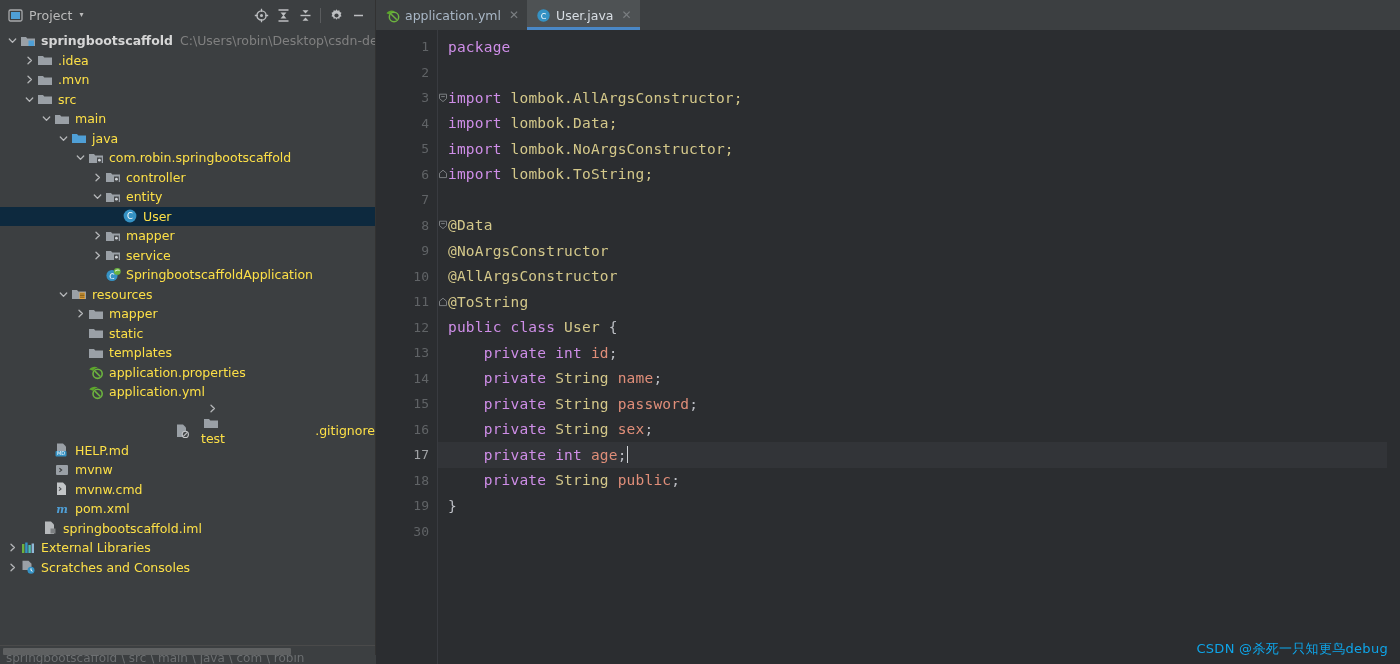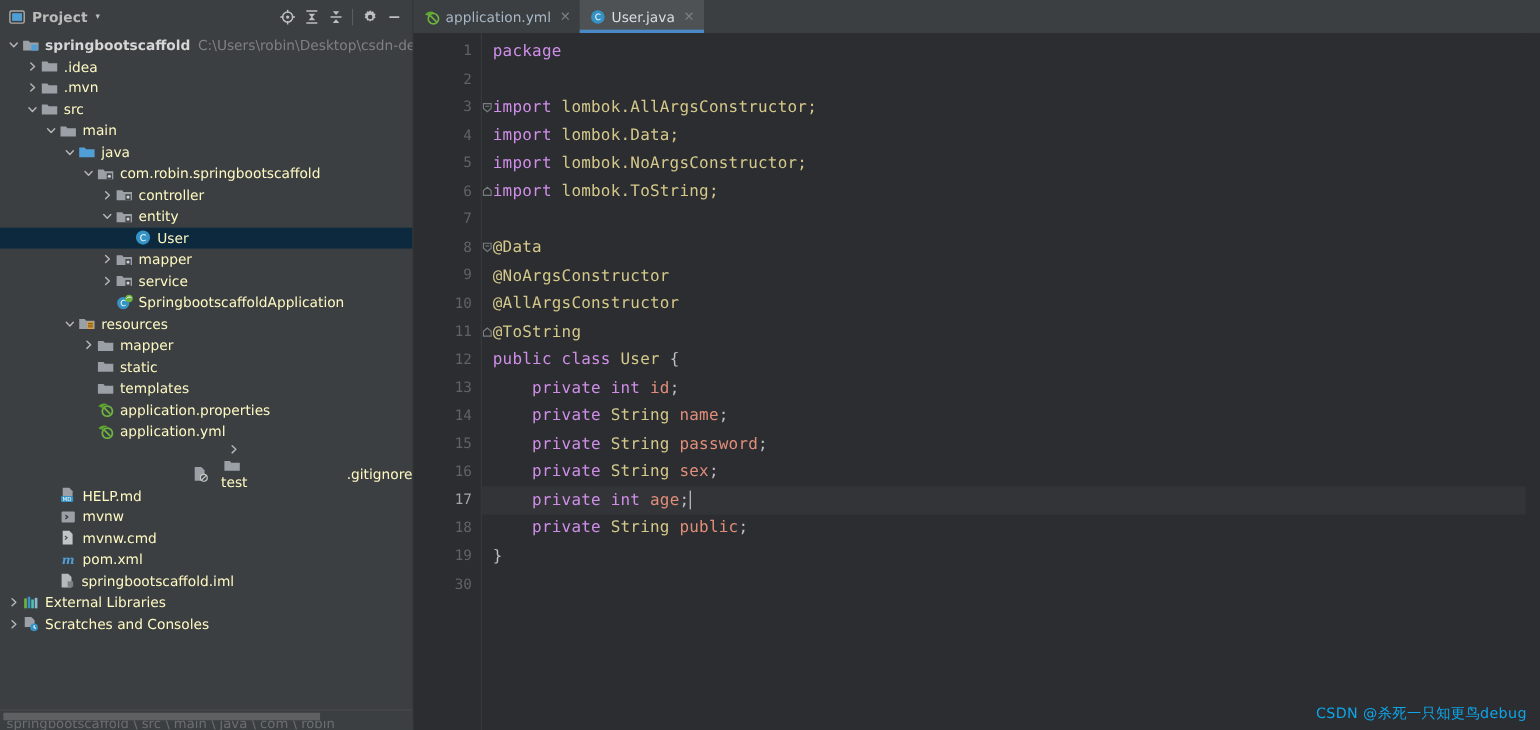--- a/index.html
+++ b/index.html
@@ -14,21 +14,21 @@
   
   .top-row { display: flex; height: 30px; flex: 0 0 30px; background: #3c3f41; }
 
   
   .proj-header {
     width: 376px; flex: 0 0 376px; height: 30px;
     background: #3c3f41; display: flex; align-items: center;
     padding: 0 6px 0 8px; border-right: 1px solid #323232;
   }
   .proj-header .pw-icon { width: 15px; height: 15px; flex: 0 0 15px; margin-right: 6px; }
-  .proj-title { color: #bbbbbb; font-size: 12.5px; letter-spacing: .1px; font-weight: bold; }
+  .proj-title { color: #bbbbbb; font-size: 12.5px; letter-spacing: .1px; }
   .proj-caret { margin-left: 7px; color: #bbbbbb; font-size: 8px; line-height: 1; }
   .hdr-spacer { flex: 1 1 auto; }
   .hdr-btn { width: 22px; height: 22px; display: flex; align-items: center; justify-content: center; flex: 0 0 22px; }
   .hdr-sep { width: 1px; height: 15px; background: #5a5c5e; margin: 0 4px; flex: 0 0 1px; }
 
   
   .tabs-bar { flex: 1 1 auto; height: 30px; background: #3c3f41; display: flex; align-items: stretch; }
   .tab {
     display: flex; align-items: center; height: 30px; padding: 0 7px 0 9px;
     position: relative; cursor: default;
@@ -63,21 +63,21 @@
   }
   .tree-row.selected { background: #0d293e; }
   .tree-row.target-row { background: #6b5b33; }
   .arrow {
     width: 13px; height: 13px; flex: 0 0 13px; margin-right: 1px;
     display: flex; align-items: center; justify-content: center;
   }
   .arrow svg { display: block; }
   .arrow.blank { visibility: hidden; }
   .ticon { width: 16px; height: 16px; flex: 0 0 16px; margin-right: 5px; display:flex; align-items:center; }
-  .tlabel { color: #fef9c3; }
+  .tlabel { color: #fde047; }
   .tlabel.bold { font-weight: bold; color: #d6d6d6; }
   .tpath { color: #808080; margin-left: 7px; }
 
   
   .sb-scroll-track {
     height: 11px; flex: 0 0 11px; background: #3c3f41;
     border-top: 1px solid #4a4a4a; position: relative;
   }
   .sb-scroll-thumb {
     position: absolute; left: 3px; top: 2px; height: 7px; width: 288px;
@@ -531,21 +531,21 @@
           </div>
           <div class="tree-row" style="padding-left: 40px;">
             <span class="arrow blank"></span>
             <span class="ticon">
               <svg width="16" height="16" viewBox="0 0 16 16">
                 <text x="8" y="12" font-family="DejaVu Serif, serif" font-style="italic" font-weight="bold" font-size="11" fill="#4f9fd6" text-anchor="middle">m</text>
               </svg>
             </span>
             <span class="tlabel">pom.xml</span>
           </div>
-          <div class="tree-row" style="padding-left: 39px;">
+          <div class="tree-row" style="padding-left: 28px;">
             <span class="arrow blank"></span>
             <span class="ticon">
               <svg width="16" height="16" viewBox="0 0 16 16">
                 <path d="M3 1.5h6l3 3V14H3z" fill="#b6b9bb"></path>
                 <rect x="8.5" y="8.5" width="5" height="5" fill="#7d8082"></rect>
               </svg>
             </span>
             <span class="tlabel">springbootscaffold.iml</span>
           </div>
           <div class="tree-row" style="padding-left: 6px;">

